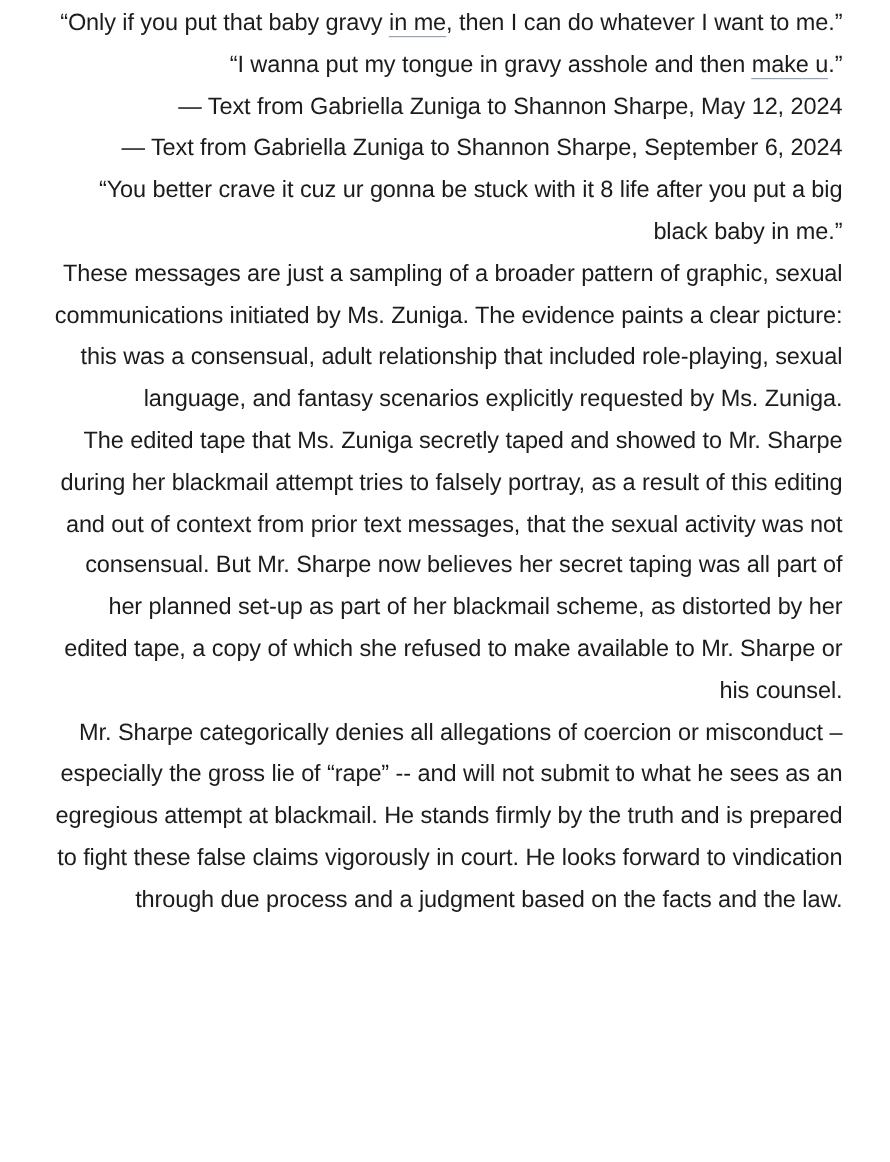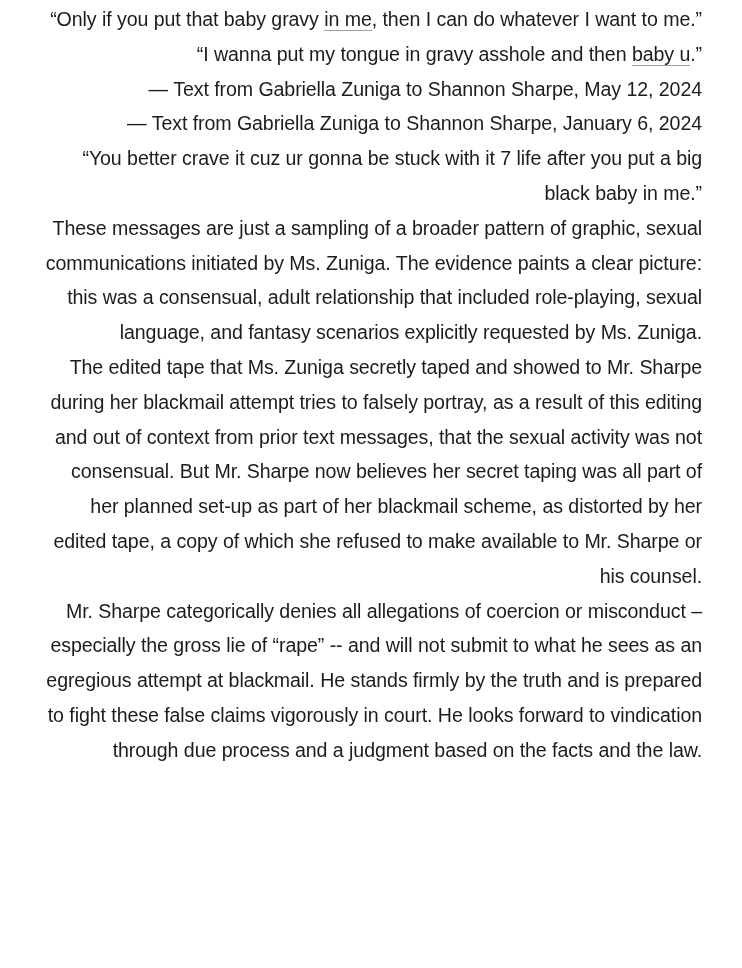--- a/index.html
+++ b/index.html
@@ -42,20 +42,20 @@
     text-decoration: none;
     border-bottom: 1.5px solid #9aa3ad;
     padding-bottom: 0px;
   }
 </style>
 </head>
 <body>
 
 <div id="doc">
     <p class="para lead-space"><span>“Only if you put that baby gravy </span><span class="sp">in me</span><span>, then I can do whatever I want to me.”</span></p>
-    <p class="para lead-space"><span>“I wanna put my tongue in gravy asshole and then </span><span class="sp">baby u</span><span>.”</span></p>
+    <p class="para lead-space"><span>“I wanna put my tongue in gravy asshole and then </span><span class="sp">make u</span><span>.”</span></p>
     <p class="para"><span>— Text from Gabriella Zuniga to Shannon Sharpe, May 12, 2024</span></p>
-    <p class="para"><span>— Text from Gabriella Zuniga to Shannon Sharpe, January 6, 2024</span></p>
-    <p class="para"><span>“You better crave it cuz ur gonna be stuck with it 7 life after you put a big black baby in me.”</span></p>
+    <p class="para"><span>— Text from Gabriella Zuniga to Shannon Sharpe, September 6, 2024</span></p>
+    <p class="para"><span>“You better crave it cuz ur gonna be stuck with it 8 life after you put a big black baby in me.”</span></p>
     <p class="para lead-space"><span>These messages are just a sampling of a broader pattern of graphic, sexual communications initiated by Ms. Zuniga. The evidence paints a clear picture: this was a consensual, adult relationship that included role-playing, sexual language, and fantasy scenarios explicitly requested by Ms. Zuniga.</span></p>
     <p class="para"><span>The edited tape that Ms. Zuniga secretly taped and showed to Mr. Sharpe during her blackmail attempt tries to falsely portray, as a result of this editing and out of context from prior text messages, that the sexual activity was not consensual. But Mr. Sharpe now believes her secret taping was all part of her planned set-up as part of her blackmail scheme, as distorted by her edited tape, a copy of which she refused to make available to Mr. Sharpe or his counsel.</span></p>
     <p class="para lead-space"><span>Mr. Sharpe categorically denies all allegations of coercion or misconduct – especially the gross lie of “rape” -- and will not submit to what he sees as an egregious attempt at blackmail. He stands firmly by the truth and is prepared to fight these false claims vigorously in court. He looks forward to vindication through due process and a judgment based on the facts and the law.</span></p>
   </div>
 
 </body></html>

